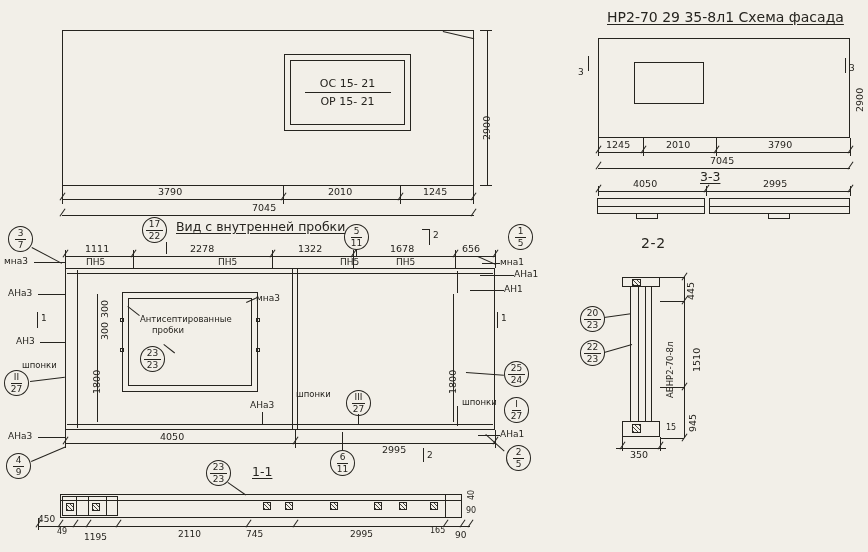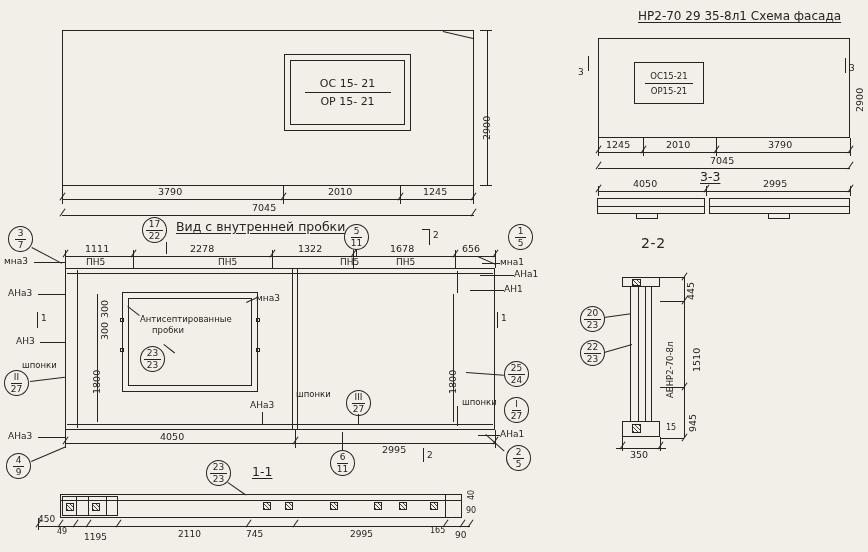--- a/index.html
+++ b/index.html
@@ -57,28 +57,23 @@
   <div class="tick" style="left:396px;top:196px"></div>
   <div class="tick" style="left:469px;top:196px"></div>
   <div class="t dim" style="left:158px;top:187px">3790</div>
   <div class="t dim" style="left:328px;top:187px">2010</div>
   <div class="t dim" style="left:423px;top:187px">1245</div>
   <div class="ln" style="left:62px;top:215px;width:412px;height:1px"></div>
   <div class="tick" style="left:58px;top:212px"></div>
   <div class="tick" style="left:469px;top:212px"></div>
   <div class="t dim" style="left:252px;top:203px">7045</div>
 
-  <div class="t u" style="left:638px;top:10px;font-size:12px">НР2-70 29 35-8л1 Схема фасада</div>
+  <div class="t u" style="left:607px;top:10px;font-size:14px">НР2-70 29 35-8л1 Схема фасада</div>
   <div class="bx" style="left:598px;top:38px;width:252px;height:100px"></div>
   <div class="bx thin" style="left:634px;top:62px;width:70px;height:42px"></div>
-  <div class="winlab" style="left:636px;top:64px;width:66px;height:38px;font-size:8.5px">
-    <span>ОС15-21</span>
-    <span class="dv" style="width:48px"></span>
-    <span>ОР15-21</span>
-  </div>
 
   <div class="ln" style="left:588px;top:56px;width:1px;height:15px"></div>
   <div class="t sm" style="left:578px;top:68px">3</div>
   <div class="ln" style="left:845px;top:58px;width:1px;height:15px"></div>
   <div class="t sm" style="left:849px;top:64px">3</div>
   <div class="t dim rot" style="left:855px;top:112px">2900</div>
 
   <div class="ln" style="left:598px;top:138px;width:1px;height:18px"></div>
   <div class="ln" style="left:643px;top:138px;width:1px;height:18px"></div>
   <div class="ln" style="left:716px;top:138px;width:1px;height:18px"></div>

